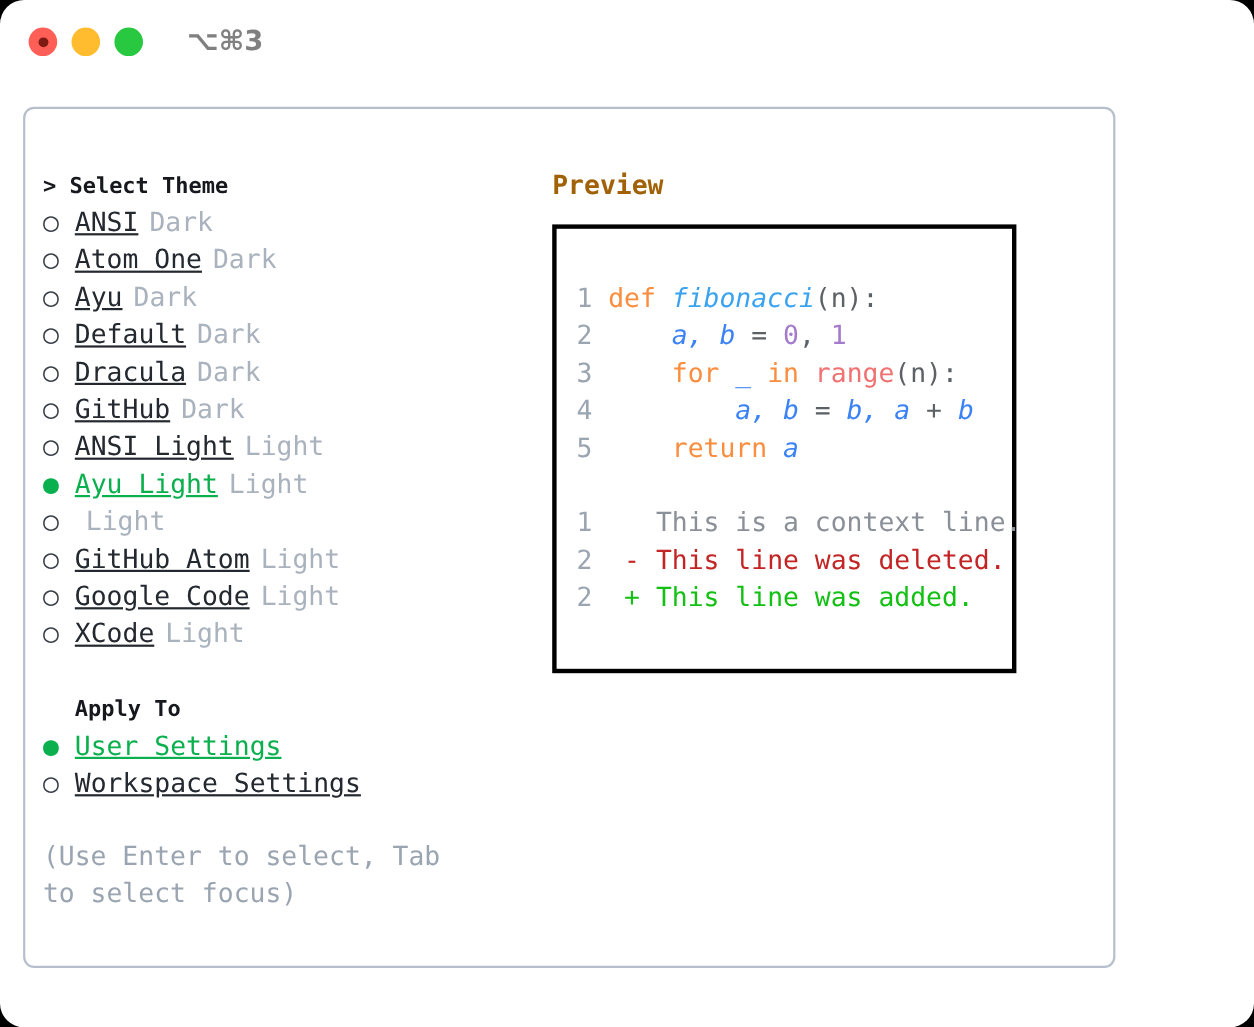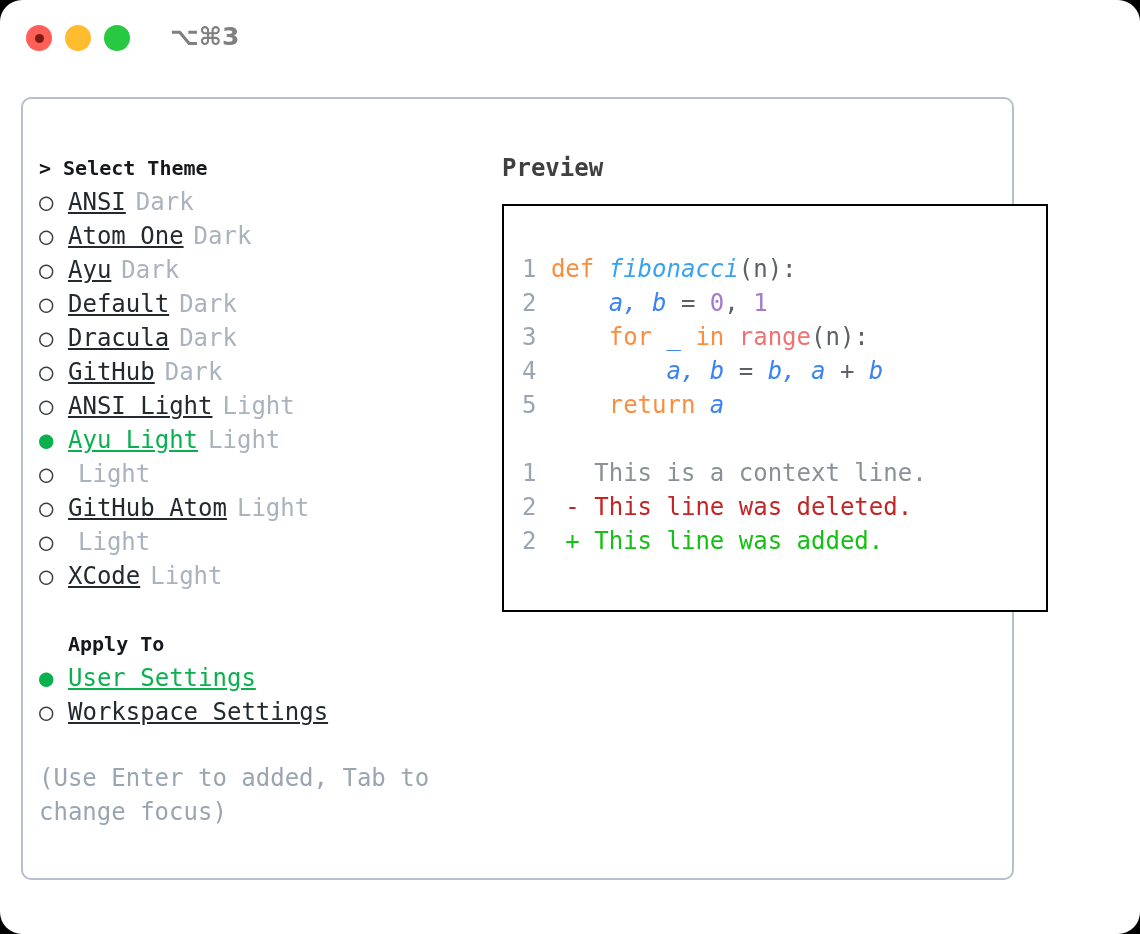--- a/index.html
+++ b/index.html
@@ -137,29 +137,29 @@
   
   .right-col {
     position: absolute;
     left: 479px;
     top: 52px;
   }
   .preview-head {
     font-size: 24px;
     line-height: 34px;
     font-weight: bold;
-    color: #404040;
+    color: #a16207;
   }
   .preview-box {
     position: absolute;
     left: 0px;
     top: 53px;
-    width: 546px;
+    width: 422px;
     height: 408px;
-    border: 2px solid #000000;
+    border: 4px solid #000000;
     box-sizing: border-box;
     background: #ffffff;
   }
   .code {
     position: absolute;
     left: 18px;
     top: 46px;
     font-size: 24px;
     line-height: 34px;
     white-space: pre;
@@ -206,34 +206,34 @@
           <div class="opt"><span class="bullet">○</span><span class="opt-label">ANSI</span><span class="opt-tag pad">Dark</span></div>
           <div class="opt"><span class="bullet">○</span><span class="opt-label">Atom One</span><span class="opt-tag pad">Dark</span></div>
           <div class="opt"><span class="bullet">○</span><span class="opt-label">Ayu</span><span class="opt-tag pad">Dark</span></div>
           <div class="opt"><span class="bullet">○</span><span class="opt-label">Default</span><span class="opt-tag pad">Dark</span></div>
           <div class="opt"><span class="bullet">○</span><span class="opt-label">Dracula</span><span class="opt-tag pad">Dark</span></div>
           <div class="opt"><span class="bullet">○</span><span class="opt-label">GitHub</span><span class="opt-tag pad">Dark</span></div>
           <div class="opt"><span class="bullet">○</span><span class="opt-label">ANSI Light</span><span class="opt-tag pad">Light</span></div>
           <div class="opt selected"><span class="bullet">●</span><span class="opt-label">Ayu Light</span><span class="opt-tag pad">Light</span></div>
           <div class="opt"><span class="bullet">○</span><span class="opt-tag pad">Light</span></div>
           <div class="opt"><span class="bullet">○</span><span class="opt-label">GitHub Atom</span><span class="opt-tag pad">Light</span></div>
-          <div class="opt"><span class="bullet">○</span><span class="opt-tag pad">Light</span></div>
+          <div class="opt"><span class="bullet">○</span><span class="opt-label">Google Code</span><span class="opt-tag pad">Light</span></div>
           <div class="opt"><span class="bullet">○</span><span class="opt-label">XCode</span><span class="opt-tag pad">Light</span></div>
         </div>
 
       <div class="gap-block"></div>
 
       <div class="section-head plain">Apply To</div>
       <div class="opt-list" id="apply-list">
           <div class="opt selected"><span class="bullet">●</span><span class="opt-label">User Settings</span></div>
           <div class="opt"><span class="bullet">○</span><span class="opt-label">Workspace Settings</span></div>
         </div>
     </div>
 
-    <div class="hint">(Use Enter to added, Tab to change focus)</div>
+    <div class="hint">(Use Enter to select, Tab to select focus)</div>
 
     <div class="right-col">
       <div class="preview-head">Preview</div>
       <div class="preview-box">
         <div class="code" id="code-block"><div class="cline"><span class="ln">1</span> <span class="kw">def </span><span class="fn">fibonacci</span><span class="pn">(n):</span></div><div class="cline"><span class="ln">2</span> <span class="var">    a, b </span><span class="pn">= </span><span class="num">0</span><span class="pn">, </span><span class="num">1</span></div><div class="cline"><span class="ln">3</span> <span class="pn">    </span><span class="kw">for</span><span class="var"> _ </span><span class="kw">in</span><span class="pn"> </span><span class="bi">range</span><span class="pn">(n):</span></div><div class="cline"><span class="ln">4</span> <span class="var">        a, b </span><span class="pn">= </span><span class="var">b, a </span><span class="pn">+ </span><span class="var">b</span></div><div class="cline"><span class="ln">5</span> <span class="pn">    </span><span class="kw">return</span><span class="pn"> </span><span class="var">a</span></div><div class="blank-line"></div><div class="cline"><span class="ln">1</span>  <span class="ctx">  </span><span class="ctx">This is a context line.</span></div><div class="cline"><span class="ln">2</span>  <span class="del">- </span><span class="del">This line was deleted.</span></div><div class="cline"><span class="ln">2</span>  <span class="add">+ </span><span class="add">This line was added.</span></div></div>
       </div>
     </div>
 
   </div>
 </div>

